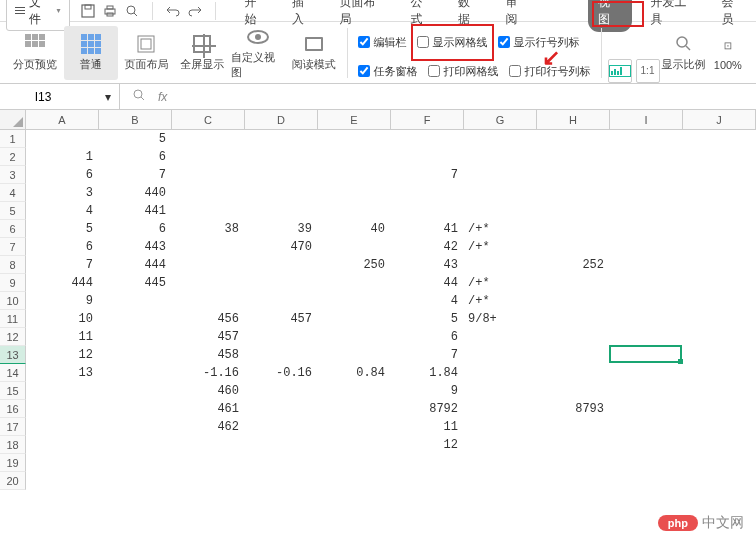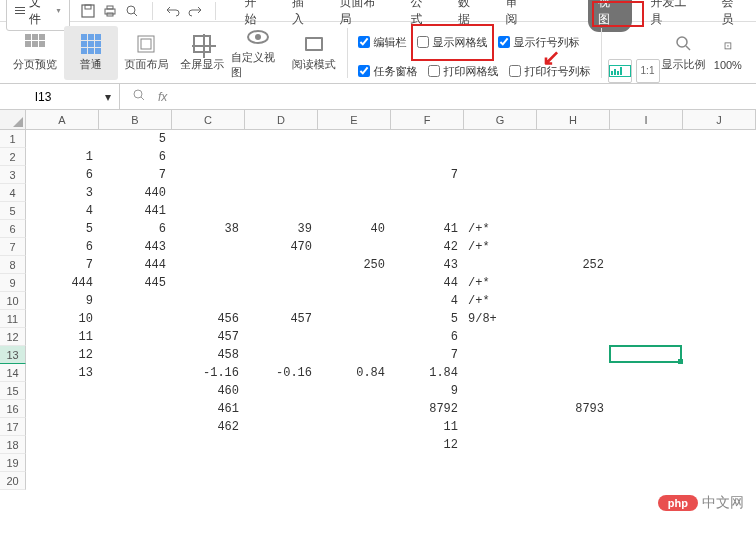--- a/index.html
+++ b/index.html
@@ -69,21 +69,21 @@
     .rows { }
     .row { display: flex; height: 18px; }
     .rh { width: 26px; text-align: center; border-right: 1px solid #ccc; border-bottom: 1px solid #e8e8e8; background: #f9f9f9; line-height: 18px; font-size: 11px; color: #555; }
     .rh.sel { background: #d4ede2; border-bottom-color: #19a572; }
     .cell { width: 73px; text-align: right; padding-right: 6px; line-height: 18px; font-size: 12px; font-family: "Courier New", monospace; }
     .cell.left { text-align: left; padding-left: 4px; padding-right: 0; }
     .active-cell { position: absolute; border: 2px solid #19a572; }
     .active-cell::after { content:''; position:absolute; right:-3px; bottom:-3px; width:5px; height:5px; background:#19a572; }
     
     
-    .wm { position: absolute; right: 12px; bottom: 28px; display: flex; align-items: center; gap: 4px; }
+    .wm { position: absolute; right: 12px; bottom: 8px; display: flex; align-items: center; gap: 4px; }
     .wm-badge { background: #e94f4f; color:#fff; border-radius: 10px; padding: 2px 10px; font-size: 11px; font-weight: bold; }
     .wm-text { color: #888; font-size: 14px; }
   </style>
 </head>
 <body>
 
 <div class="menubar">
   <div class="file-menu">
     <span class="lines">
         <span></span>

